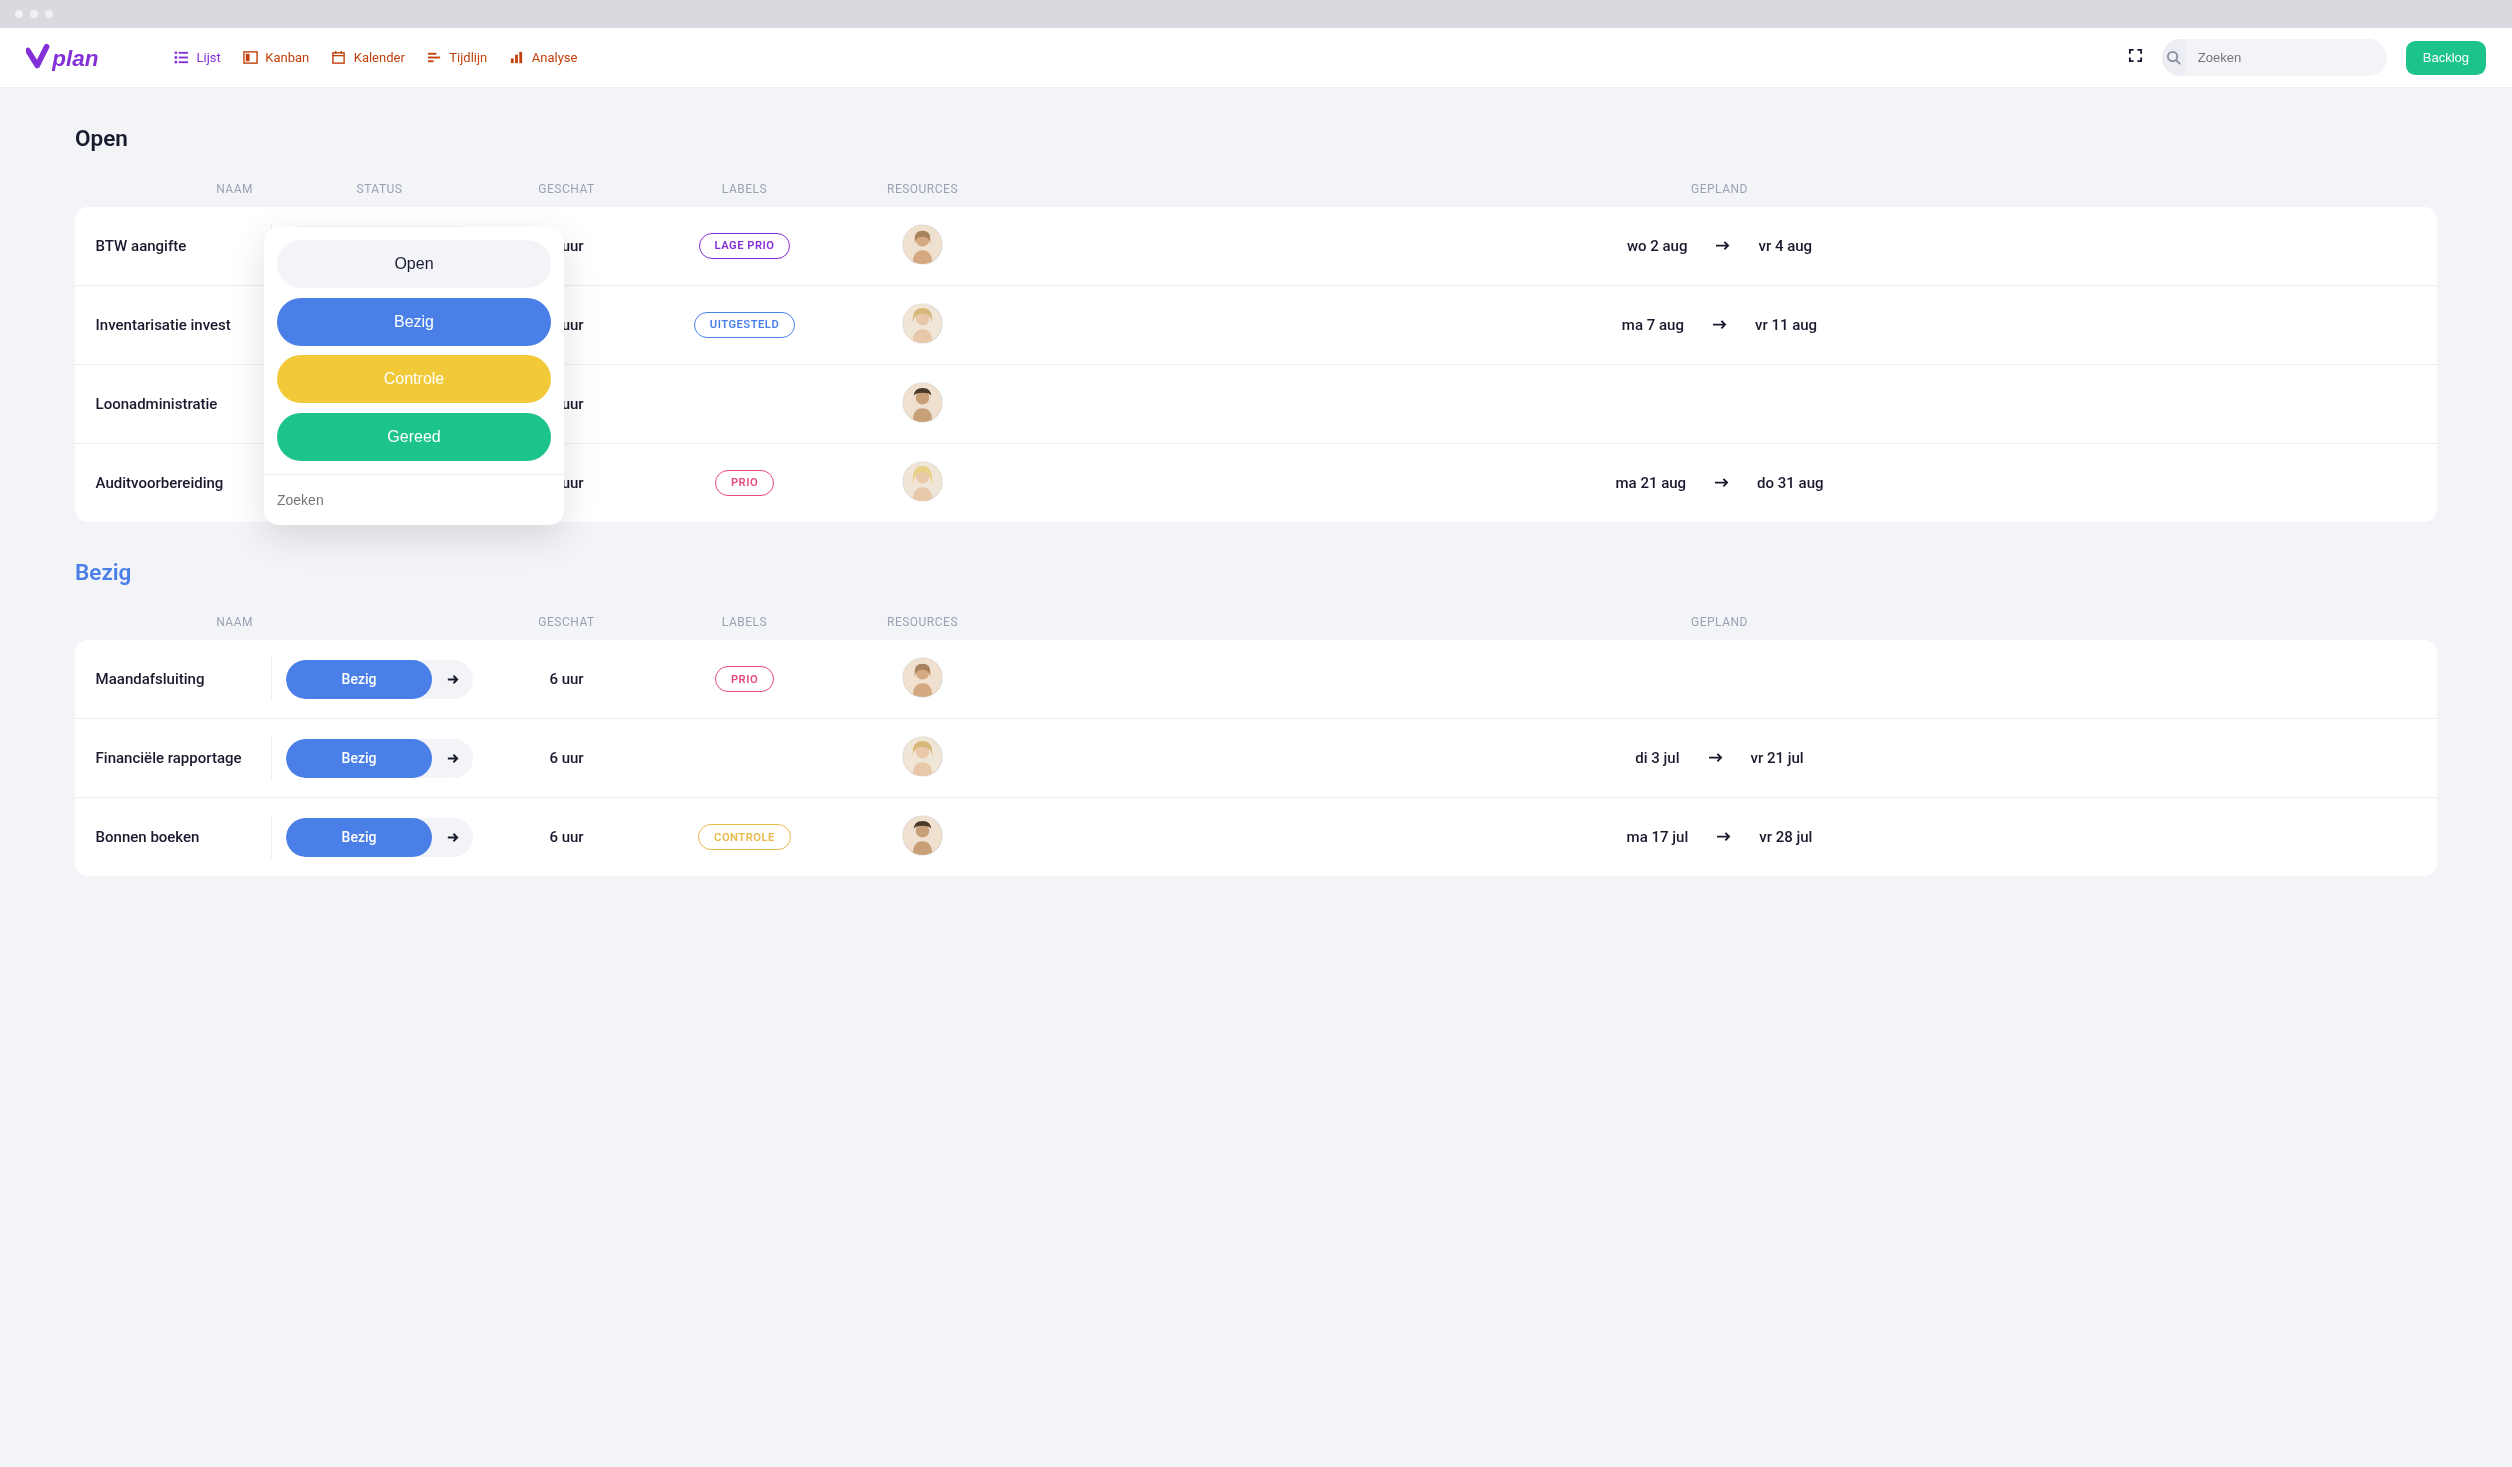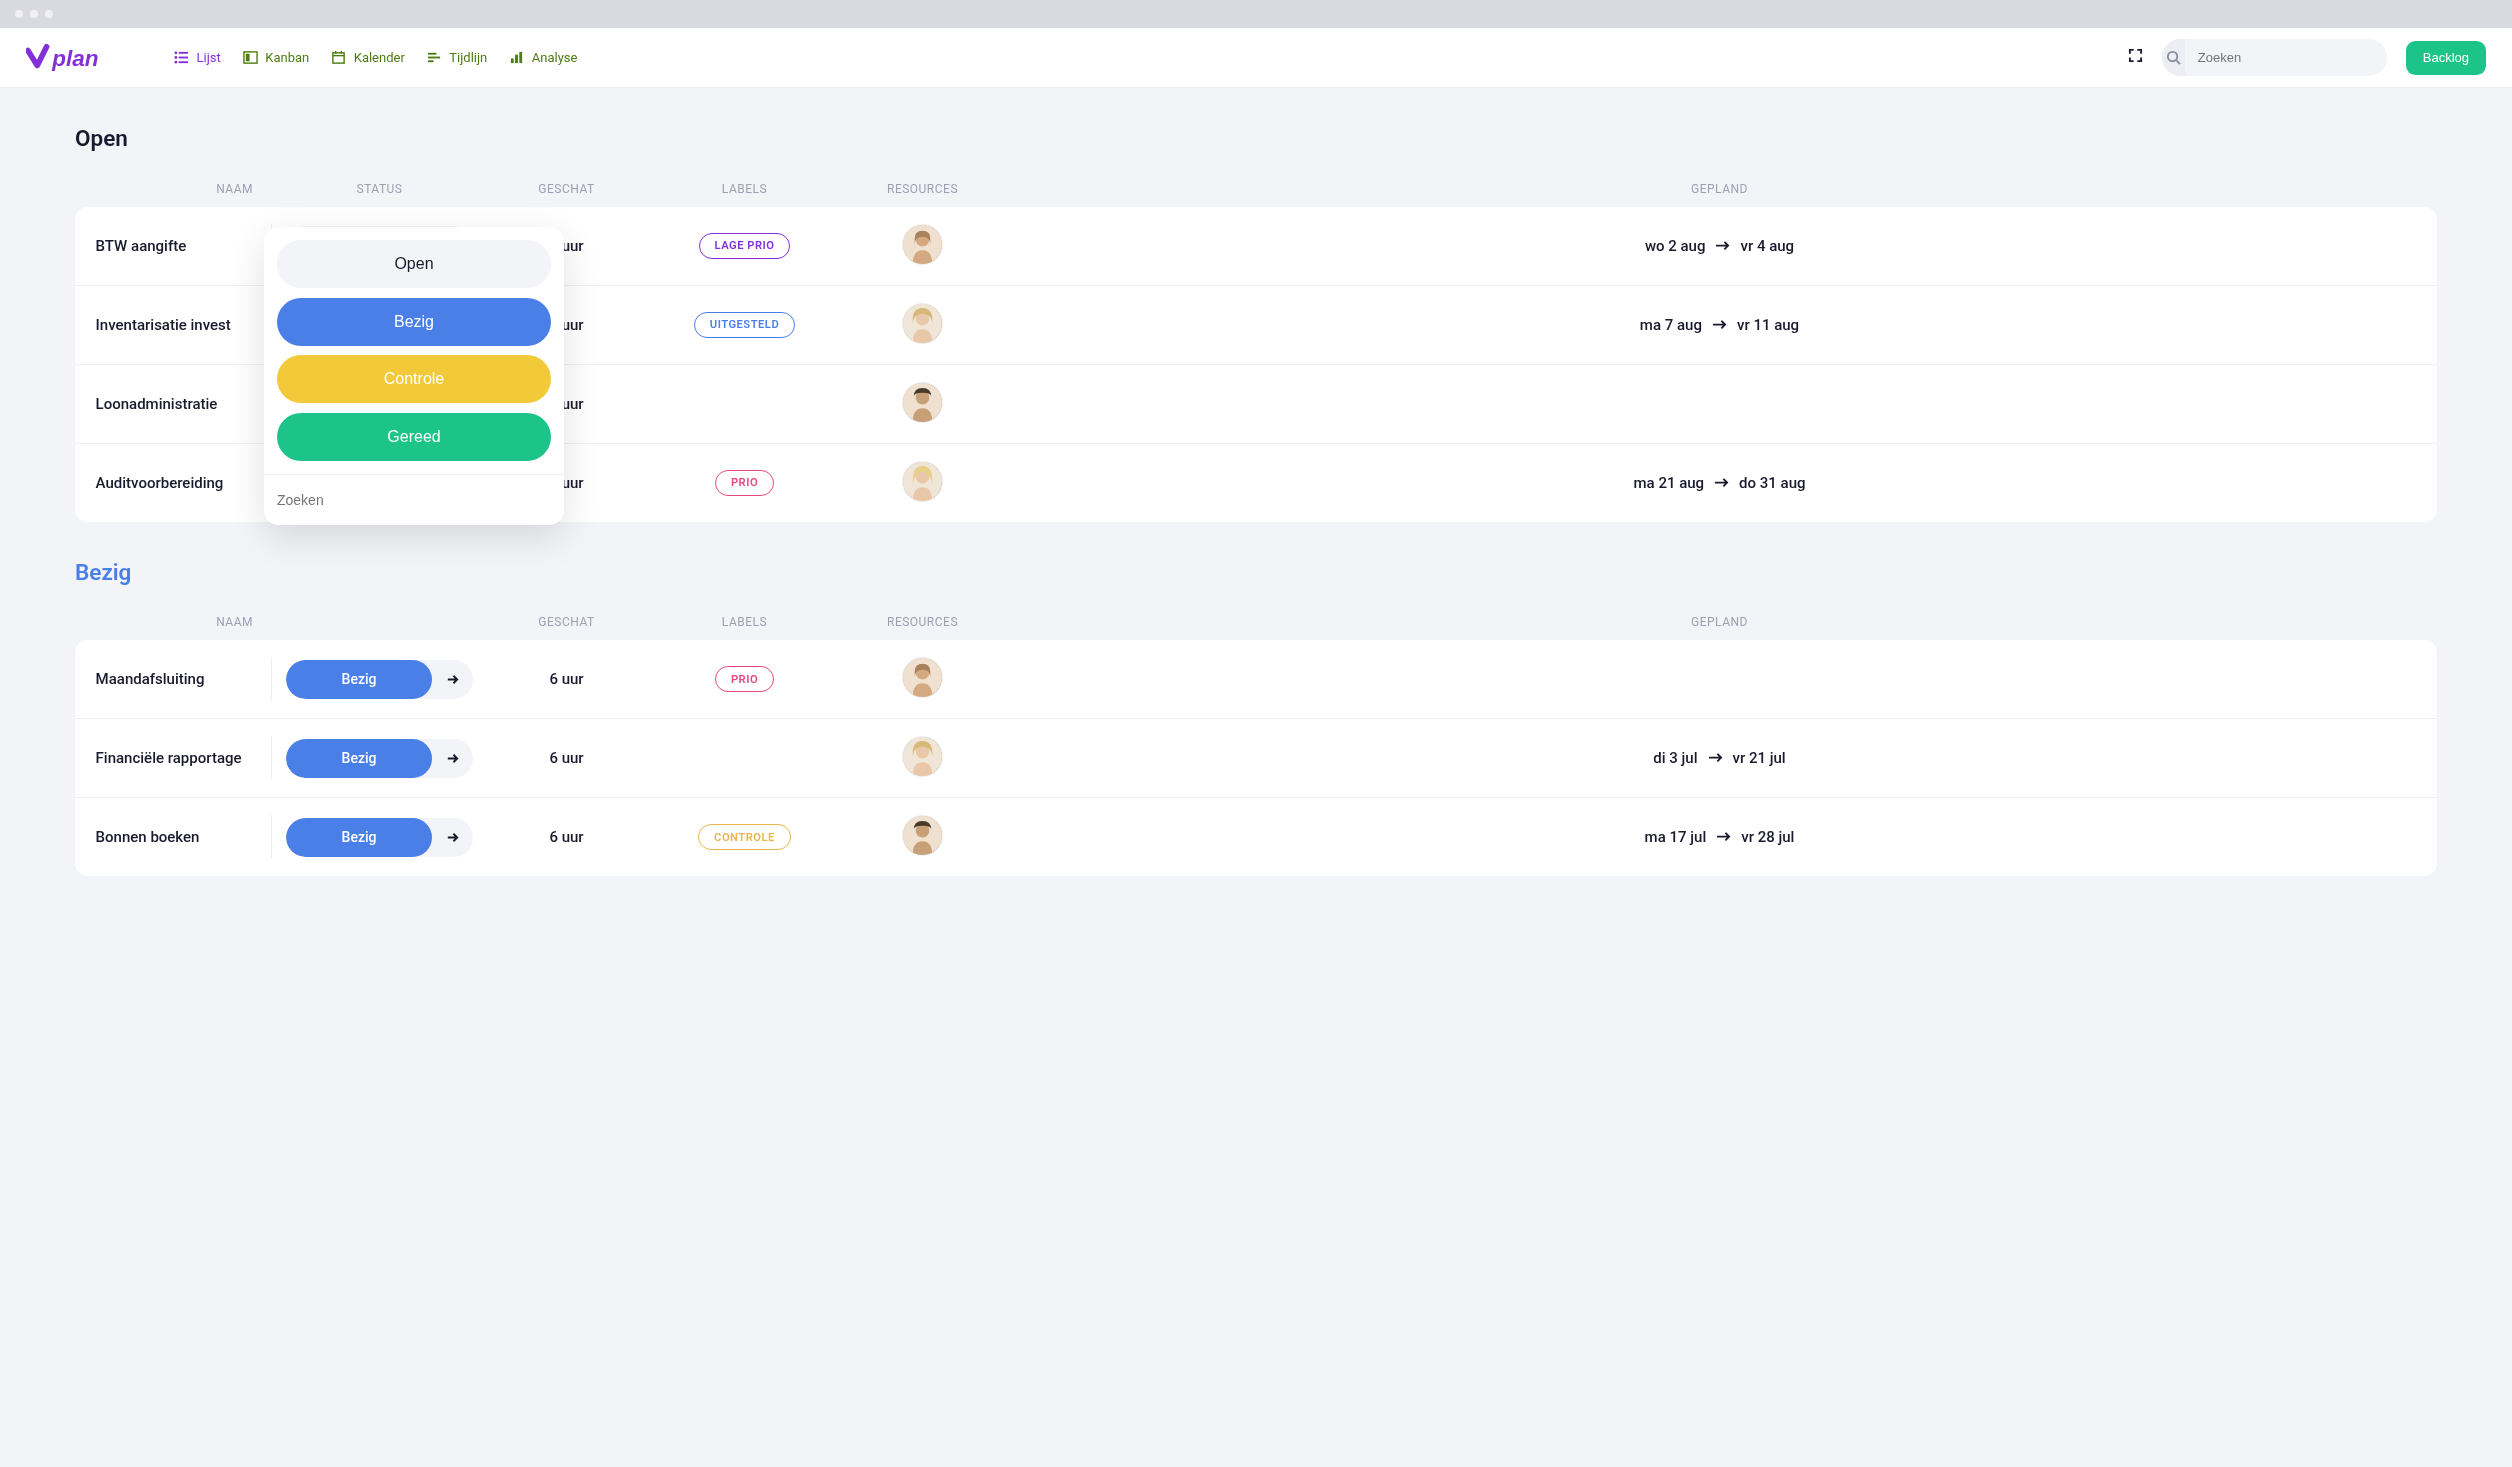--- a/index.html
+++ b/index.html
@@ -39,21 +39,21 @@
 .logo svg { vertical-align: middle; }
 .nav {
   display: flex;
   gap: 22px;
   flex: 1;
 }
 .nav-item {
   display: flex;
   align-items: center;
   gap: 7.5px;
-  color: #4d7c0f;
+  color: #c2410c;
   font-size: 13px;
   cursor: pointer;
 }
 .nav-item.active { color: #8430d8; }
 .nav-icon { width: 15px; height: 15px; display: inline-flex; align-items: center; justify-content: center;}
 .header-right {
   display: flex;
   align-items: center;
   gap: 19px;
 }
@@ -192,21 +192,21 @@
   align-items: center;
   justify-content: center;
   overflow: hidden;
   border: 1.9px solid #eceef3;
 }
 .avatar svg { width: 100%; height: 100%; }
 .cell.dates {
   display: flex;
   align-items: center;
   justify-content: center;
-  gap: 10px;
+  gap: 28px;
   font-size: 15px;
   color: #1a1a2e;
   font-weight: 500;
 }
 .date-arrow { color: #1a1a2e; }
 
 .dropdown {
   position: absolute;
   background: #fff;
   border-radius: 15px;

